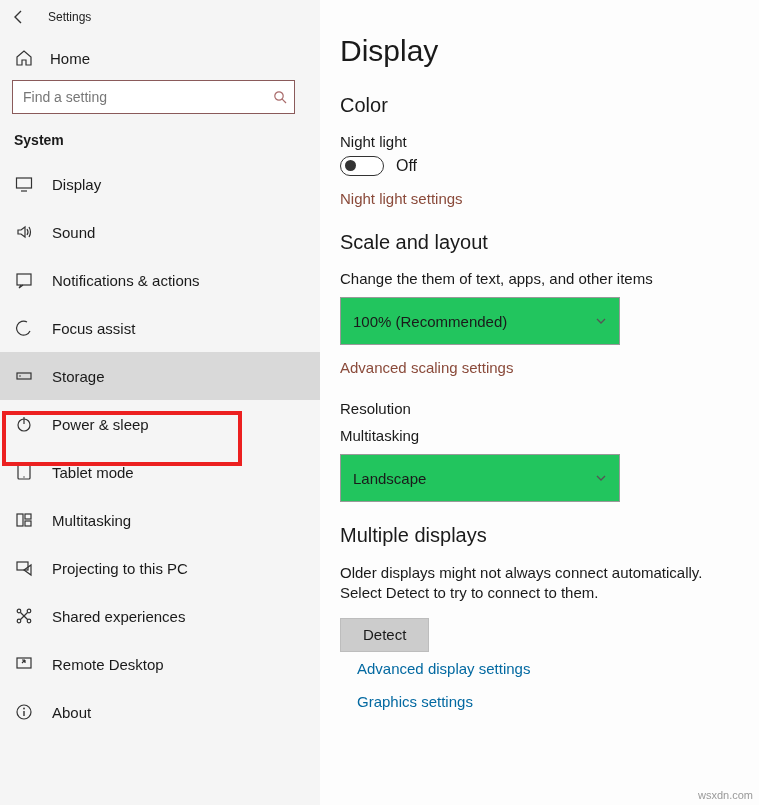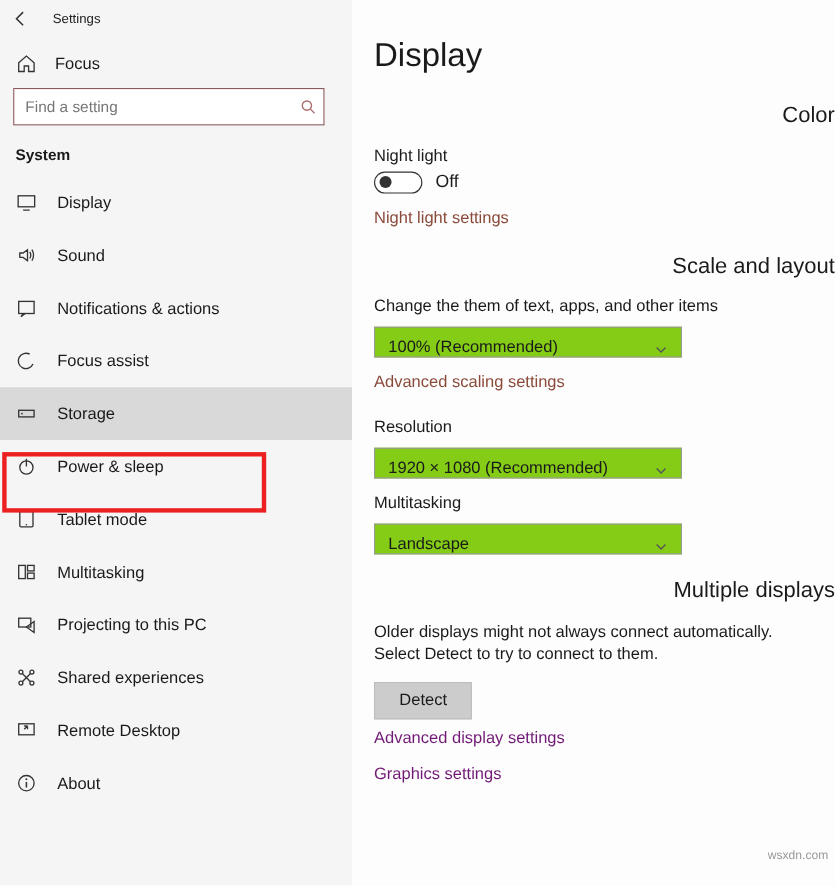--- a/index.html
+++ b/index.html
@@ -20,34 +20,34 @@
     .search-box .sicon { width: 28px; display:flex; align-items:center; justify-content:center; color:#a96b6b; }
     .section-label { font-size: 14px; font-weight: 600; padding: 0 14px 12px 14px;}
     .nav { display: flex; flex-direction: column; }
     .nav-item { display:flex; align-items:center; gap: 18px; padding: 0 14px; height: 48px; font-size: 15px; cursor: pointer; }
     .nav-item .icon { width: 20px; height: 20px; display:flex; align-items:center; justify-content:center; color:#333; }
     .nav-item.selected { background: #d9d9d9; }
     .highlight { position: absolute; border: 4px solid #ec2020; width: 240px; height: 55px; left: 2px; top: 411px; pointer-events: none; }
     
     .main { flex: 1; padding: 34px 0 0 20px; overflow: hidden; }
     .h1 { font-size: 30px; font-weight: 400; margin-bottom: 26px; }
-    .h2 { font-size: 20px; font-weight: 400; margin: 0 0 16px 0; text-align: right; }
+    .h2 { font-size: 20px; font-weight: 400; margin: 0 0 16px 0; }
     .label { font-size: 15px; margin-bottom: 10px; }
     .small-gap { margin-bottom: 6px;}
     .toggle-row { display:flex; align-items:center; gap: 12px; margin-bottom: 14px; }
     .toggle { width: 44px; height: 20px; border: 1.5px solid #333; border-radius: 10px; position: relative; cursor: pointer; background:#fff; }
     .toggle .knob { position: absolute; width: 11px; height: 11px; background: #333; border-radius: 50%; top: 3px; left: 4px; }
     .link { color: #8a4a3a; font-size: 15px; cursor: pointer; margin-bottom: 24px; display: inline-block; }
-    .link2 { color: #701a75; font-size: 15px; cursor: pointer; display: block; margin-bottom: 16px;}
-    .select { width: 280px; height: 28px; border: 1px solid #999; display:flex; align-items:flex-end; justify-content:space-between; padding: 0 12px; font-size: 15px; background:#84cc16; cursor:pointer; margin-bottom: 14px;}
+    .link2 { color: #0369a1; font-size: 15px; cursor: pointer; display: block; margin-bottom: 16px; margin-left: 17px;}
+    .select { width: 280px; height: 48px; border: 1px solid #999; display:flex; align-items:center; justify-content:space-between; padding: 0 12px; font-size: 15px; background:#22c55e; cursor:pointer; margin-bottom: 14px;}
     .select .chev { color: #555; }
     .sect-gap { margin-bottom: 22px; }
     .desc { font-size: 15px; line-height: 1.35; margin-bottom: 14px; max-width: 405px;}
     .btn { display:inline-flex; align-items:center; justify-content:center; height: 34px; padding: 0 22px; background:#ccc; border:1px solid #bdbdbd; font-size:15px; cursor:pointer; margin-bottom: 8px;}
-    .watermark { position:absolute; right: 6px; bottom: 21px; font-size: 11px; color:#999; }
+    .watermark { position:absolute; right: 6px; bottom: 4px; font-size: 11px; color:#999; }
     svg { display:block; }
   </style>
 </head>
 <body>
 
 <div class="app">
 
   <div class="sidebar">
     <div class="top-row">
       <span class="icon">
@@ -57,21 +57,21 @@
       </span>
       <span class="top-title">Settings</span>
     </div>
 
     <div class="home-row">
       <span class="icon">
         <svg width="18" height="18" viewBox="0 0 18 18">
             <path d="M2 8 L9 2 L16 8 V16 H11 V11 H7 V16 H2 Z" stroke="#333" stroke-width="1.2" fill="none"></path>
           </svg>
       </span>
-      <span class="home-label">Focus</span>
+      <span class="home-label">Home</span>
     </div>
 
     <div class="search-wrap">
       <div class="search-box">
         <input type="text" placeholder="Find a setting" style="">
         <span class="sicon">
           <svg width="14" height="14" viewBox="0 0 14 14">
               <circle cx="6" cy="6" r="4.2" stroke="#a96b6b" stroke-width="1.2" fill="none"></circle>
               <line x1="9.2" y1="9.2" x2="13" y2="13" stroke="#a96b6b" stroke-width="1.2"></line>
             </svg>
@@ -218,28 +218,20 @@
       <span>100% (Recommended)</span>
       <span class="chev">
           <svg width="12" height="12" viewBox="0 0 12 12">
             <path d="M2 4 L6 8 L10 4" stroke="#555" stroke-width="1.3" fill="none"></path>
           </svg>
         </span>
     </div>
     <span class="link">Advanced scaling settings</span>
 
     <div class="label">Resolution</div>
-    <div class="select">
-      <span>1920 × 1080 (Recommended)</span>
-      <span class="chev">
-          <svg width="12" height="12" viewBox="0 0 12 12">
-            <path d="M2 4 L6 8 L10 4" stroke="#555" stroke-width="1.3" fill="none"></path>
-          </svg>
-        </span>
-    </div>
 
     <div class="label">Multitasking</div>
     <div class="select sect-gap">
       <span>Landscape</span>
       <span class="chev">
           <svg width="12" height="12" viewBox="0 0 12 12">
             <path d="M2 4 L6 8 L10 4" stroke="#555" stroke-width="1.3" fill="none"></path>
           </svg>
         </span>
     </div>

